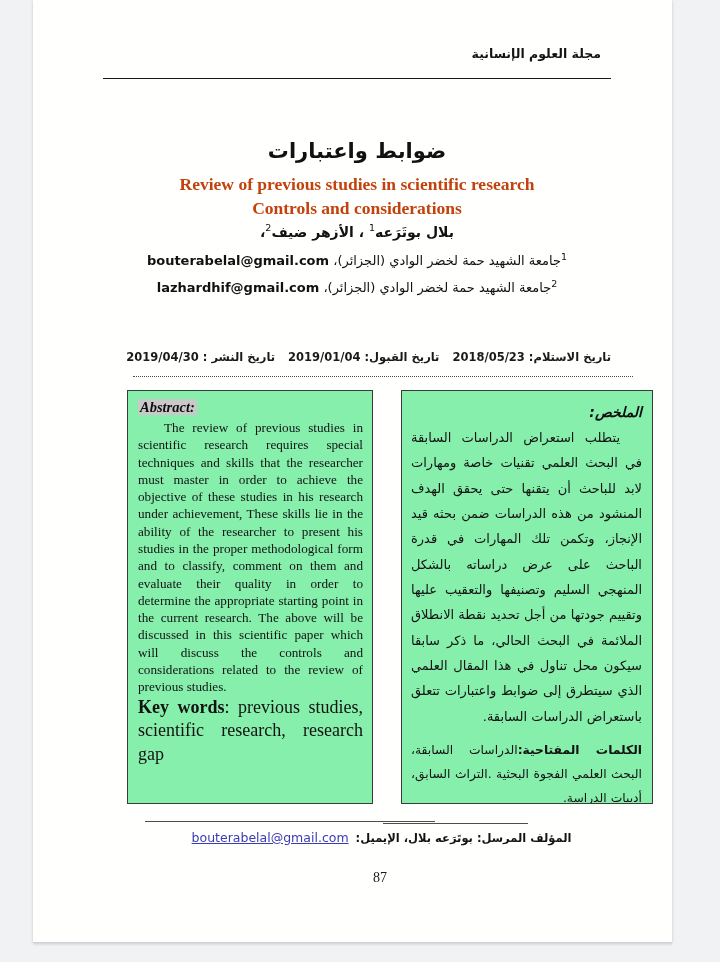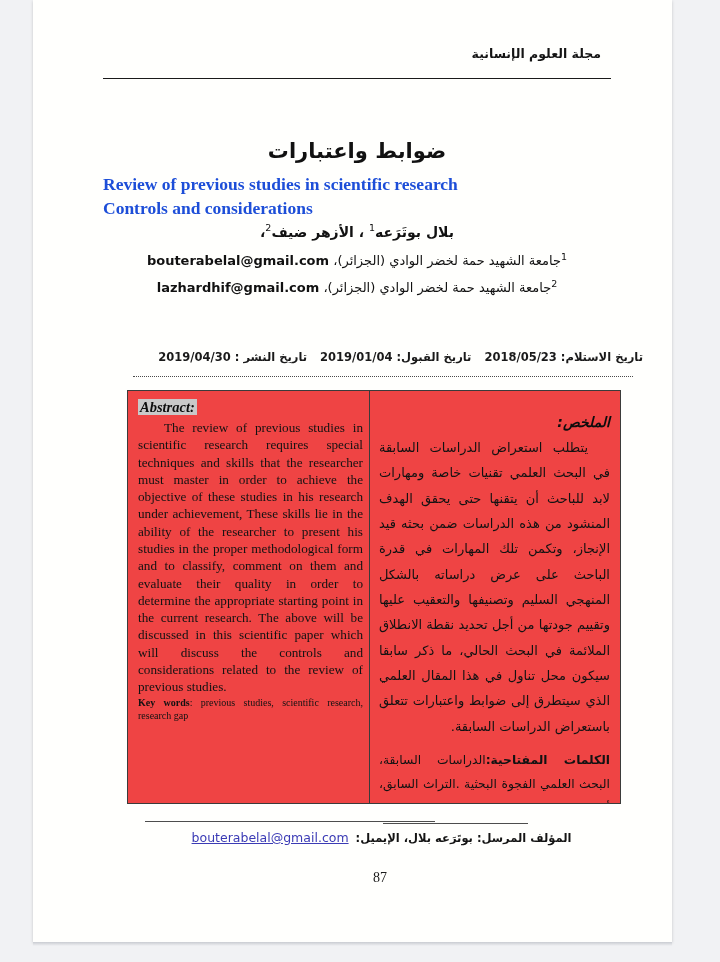--- a/index.html
+++ b/index.html
@@ -90,25 +90,25 @@
     font-family: "DejaVu Sans", sans-serif;
     font-weight: bold;
     font-size: 21px;
     color: #111;
   }
   .title-en {
     position: absolute;
     left: 70px;
     top: 172px;
     width: 508px;
-    text-align: left;
+    text-align: center;
     font-family: "Liberation Serif", serif;
     font-weight: bold;
     font-size: 17.5px;
-    color: #1d4ed8;
+    color: #c2410c;
     line-height: 1.38;
   }
 
   
   .authors {
     position: absolute;
     left: 70px;
     top: 222px;
     width: 508px;
     text-align: center;
@@ -149,51 +149,50 @@
     left: 110px;
     top: 350px;
     width: 468px;
     text-align: right;
     direction: rtl;
     font-family: "DejaVu Sans", sans-serif;
     font-weight: bold;
     font-size: 11.5px;
     color: #1a1a1a;
     white-space: nowrap;
-    margin-left: 32px;
   }
   .dates .seg { margin-left: 9px; }
   .dotted-rule {
     position: absolute;
     left: 100px;
     top: 376px;
     width: 500px;
     height: 0;
     border-top: 1.5px dotted #4a4a4a;
   }
 
   
   .abs-box {
     position: absolute;
     top: 390px;
     height: 414px;
     border: 1.4px solid #3b3b3b;
     box-sizing: border-box;
-    background: #ef4444;
+    background: #86efac;
     overflow: hidden;
   }
   #abs-en {
     left: 94px;
     width: 246px;
     padding: 7px 9px 6px 10px;
   }
   #abs-ar {
-    left: 336px;
+    left: 368px;
     width: 252px;
-    padding: 23px 10px 6px 9px;
+    padding: 13px 10px 6px 9px;
   }
 
   .abs-en-head {
     font-family: "Liberation Serif", serif;
     font-weight: bold;
     font-style: italic;
     font-size: 14.5px;
     color: #0d0d0d;
     background: #c9c9c9;
     display: inline;
@@ -205,21 +204,21 @@
     font-size: 13.2px;
     line-height: 1.31;
     color: #121212;
     text-align: justify;
     text-indent: 26px;
     hyphens: none;
   }
   .abs-en-keywords {
     margin-top: 0px;
     font-family: "Liberation Serif", serif;
-    font-size: 10px;
+    font-size: 18px;
     line-height: 1.31;
     color: #121212;
     text-align: justify;
   }
   .abs-en-keywords b { font-weight: bold; }
 
   .abs-ar-head {
     text-align: right;
     direction: rtl;
     font-family: "DejaVu Sans", sans-serif;

